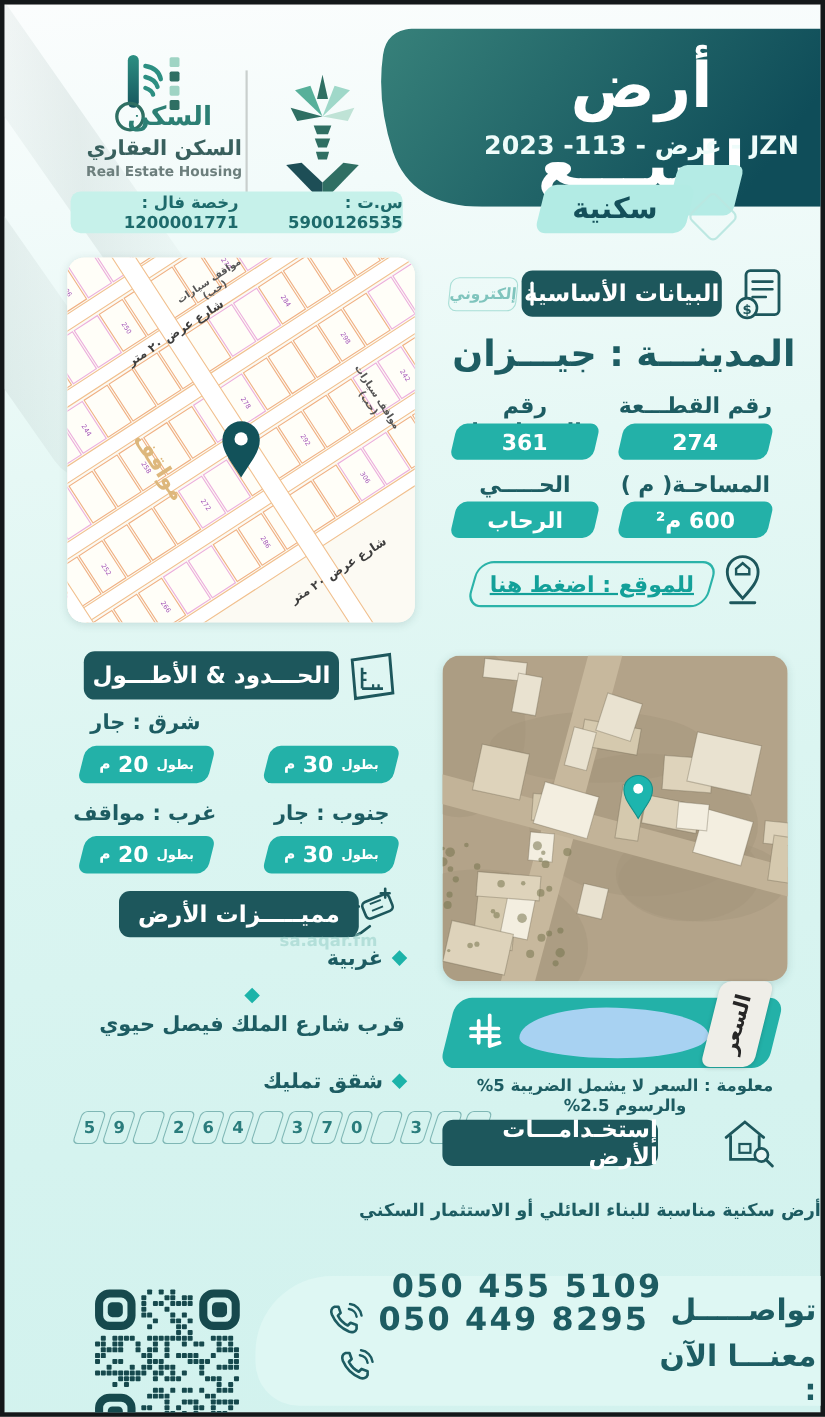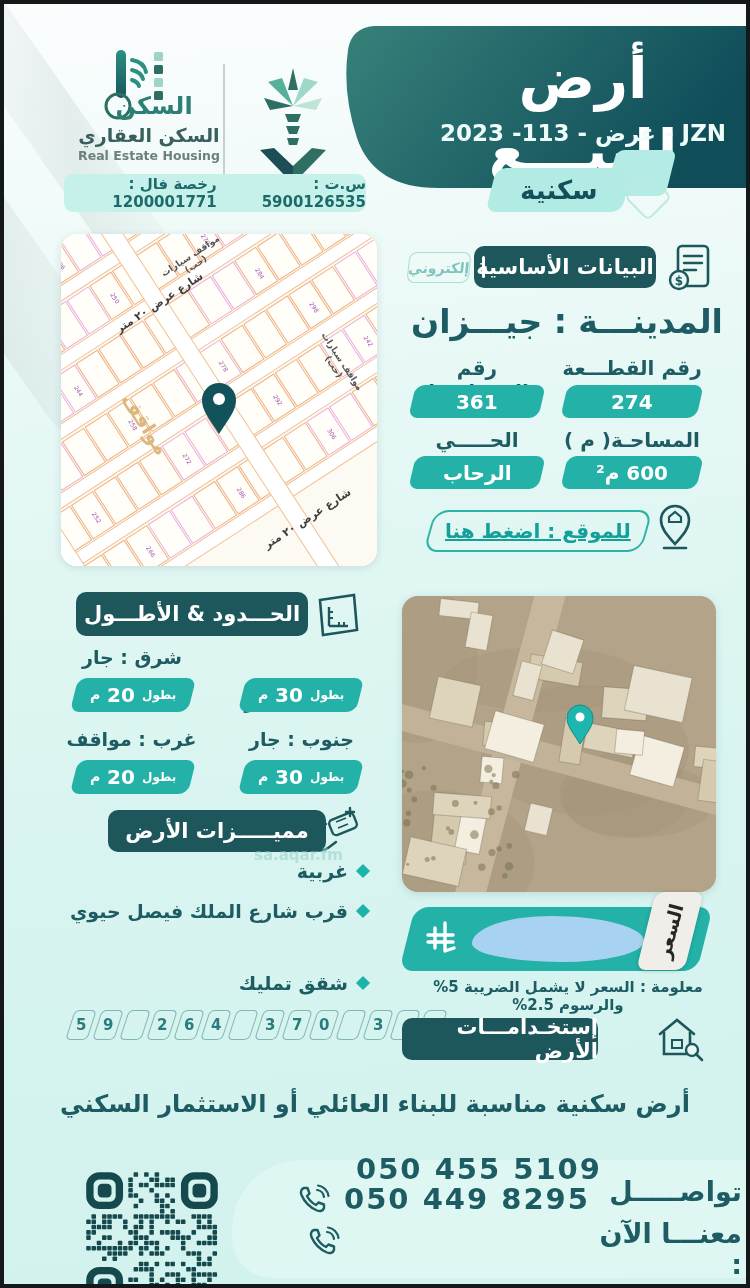--- a/index.html
+++ b/index.html
@@ -86,21 +86,21 @@
   #b3-label{ left:40px;  top:724px; width:175px;} #b3-pill{ left:70px;  top:756px;}
   
   #sat-panel{ position:absolute; left:398px; top:592px; width:314px; height:296px;
     border-radius:16px; overflow:hidden; box-shadow:0 2px 8px rgba(40,90,90,.15);}
   
   #feat-hdr{ left:72px; top:806px; width:218px; height:42px; font-size:21px;margin-left:32px;}
   #feat-icon{ position:absolute; left:296px; top:798px; width:62px; height:56px;}
   .feat-row{ position:absolute; display:flex; align-items:center; gap:10px; right:378px; white-space:nowrap;}
   .feat-row .diamond{ width:10px; height:10px; background:#1cb3a9; transform:rotate(45deg); flex:0 0 auto;}
   .feat-text{ font-size:19px; font-weight:700; color:#1d5c62;}
-  #feat-0{ top:856px;} #feat-1{ top:896px;} #feat-2{ top:936px;margin-top:32px;}
+  #feat-0{ top:856px;} #feat-1{ top:896px;flex-direction:column;} #feat-2{ top:936px;margin-top:32px;}
   #watermark-big{ position:absolute; left:246px; top:788px; font-size:45px; font-weight:800;
     color:rgba(255,255,255,.55); z-index:7; pointer-events:none;}
   #watermark-small{ position:absolute; left:250px; top:842px; font-size:15px; font-weight:700;
     color:rgba(150,205,198,.55); z-index:7; pointer-events:none; direction:ltr;}
   
   #price-band{ position:absolute; left:403px; top:903px; width:298px; height:64px;
     background:#23b1a8; border-radius:14px; transform:skewX(-14deg); z-index:1;}
   #price-blob{ position:absolute; left:468px; top:912px; width:172px; height:46px;
     background:#a8d2f2; border-radius:46% 54% 48% 52% / 60% 55% 45% 40%; z-index:2;}
   #riyal-svg{ position:absolute; left:420px; top:914px; width:34px; height:40px; z-index:2;}
@@ -111,22 +111,22 @@
   #price-note{ position:absolute; left:395px; top:974px; width:338px; text-align:center;
     font-size:15px; font-weight:600; color:#1d5c62;}
   
   #license-row{ position:absolute; left:66px; top:1006px; display:flex; gap:5px; direction:ltr;}
   .lic-box{ width:22px; height:30px; border:1.5px solid rgba(42,124,124,.5); border-radius:5px;
     transform:skewX(-18deg); display:flex; align-items:center; justify-content:center;}
   .lic-box span{ transform:skewX(18deg); font-size:15px; font-weight:700; color:#2a7c7c;}
   
   #use-hdr{ left:398px; top:1014px; width:196px; height:42px; font-size:21px;}
   #use-icon{ position:absolute; left:646px; top:1008px; width:54px; height:50px;}
-  #use-desc{ position:absolute; left:0; top:1086px; width:100%; text-align:center;
-    font-size:24px; font-weight:700; color:#1d5c62;}
+  #use-desc{ position:absolute; left:0; top:1086px; width:100%; text-align:right;
+    font-size:16px; font-weight:700; color:#1d5c62;}
   
   #contact-band{ position:absolute; left:228px; top:1156px; width:540px; height:118px;
     background:#def7f3; border-radius:70px 0 0 40px;}
   #contact-l1{ position:absolute; left:590px; top:1172px; width:148px; text-align:right;
     font-size:27px; font-weight:800; color:#1d5c62;}
   #contact-l2{ position:absolute; left:590px; top:1214px; width:148px; text-align:right;
     font-size:27px; font-weight:800; color:#1d5c62;}
   .phone-num{ position:absolute; direction:ltr; font-size:29px; font-weight:800; color:#1d5c62; letter-spacing:2px; cursor:pointer;}
   #phone-0{ left:340px; top:1178px;} #phone-1{ left:352px; top:1148px;}
   .phone-icon{ position:absolute; width:34px; height:34px;}

